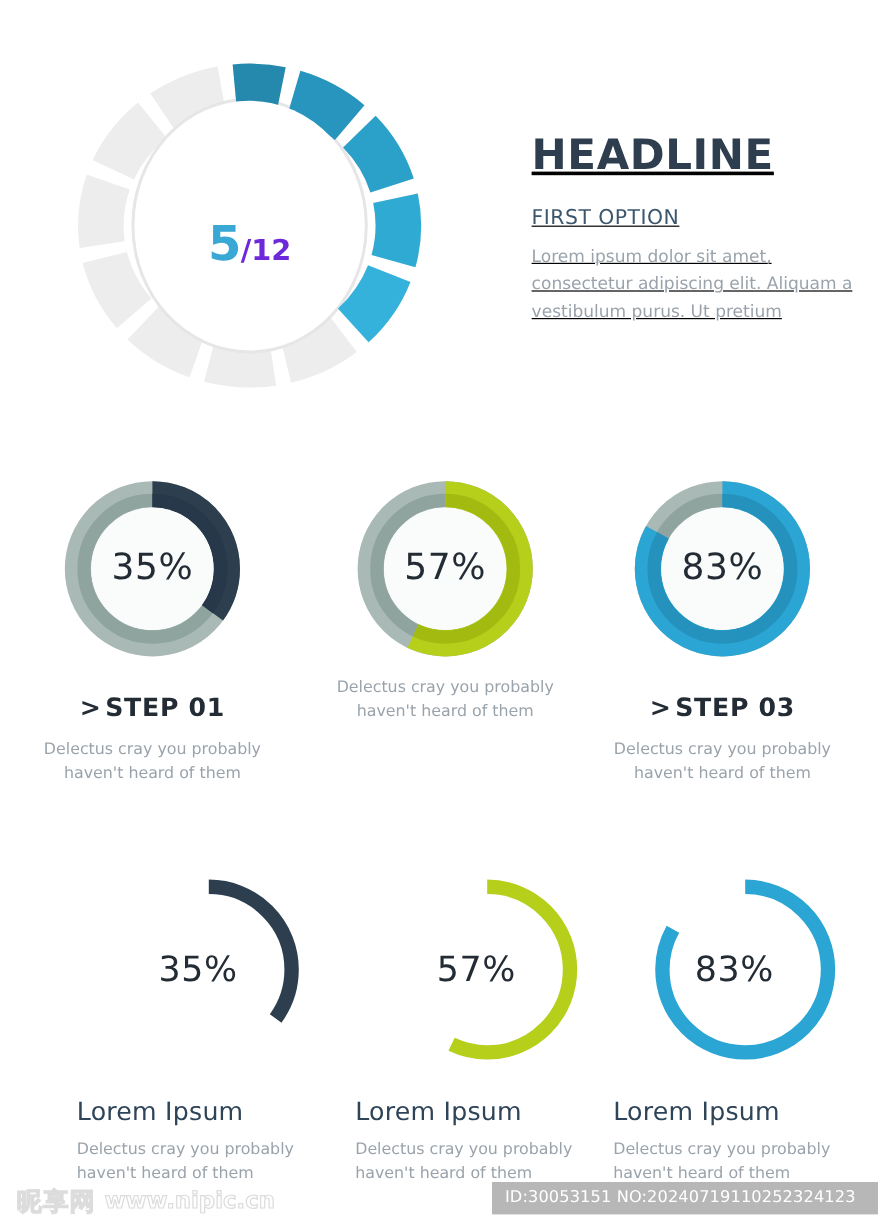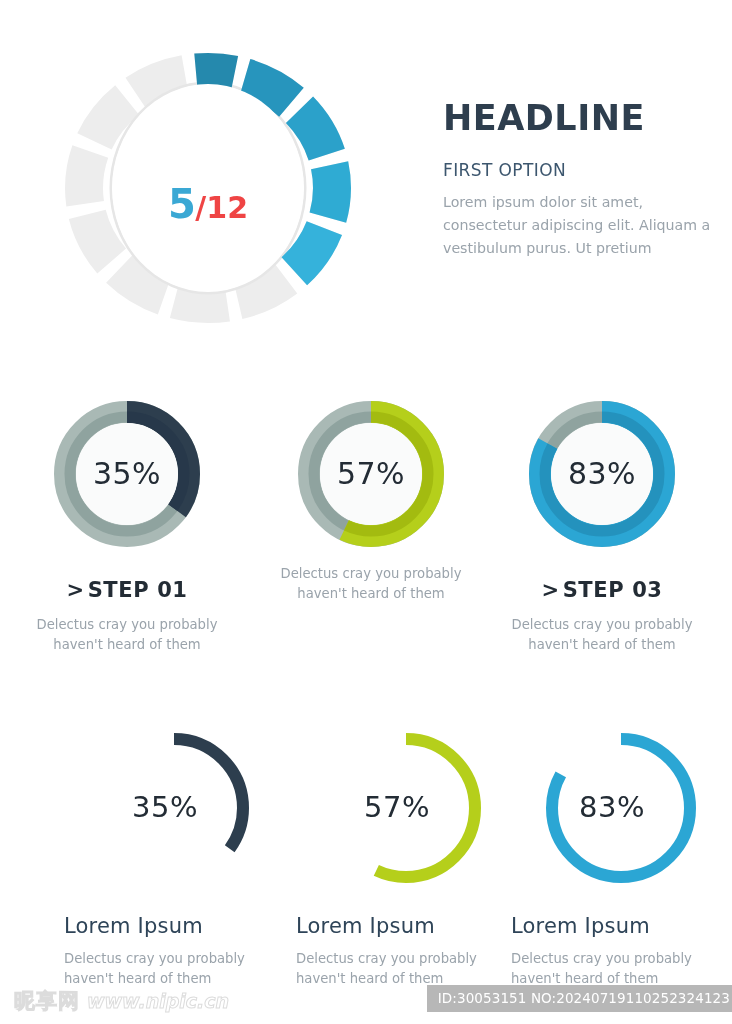--- a/index.html
+++ b/index.html
@@ -26,22 +26,23 @@
   .segmented-ring {
     position: absolute;
     left: 62px;
     top: 32px;
     width: 292px;
     height: 312px;
   }
   .headline-block {
     position: absolute;
     left: 443px;
-    top: 100px;
+    top: 112px;
     width: 270px;
+    text-decoration: underline;
   }
   .headline {
     font-family: "DejaVu Sans", "Liberation Sans", sans-serif;
     font-size: 35px;
     font-weight: 700;
     letter-spacing: 0.5px;
     color: #2e3e4e;
     margin: 0 0 24px 0;
     line-height: 1.05;
   }
@@ -69,23 +70,23 @@
     pointer-events: none;
   }
   .ring-num {
     font-size: 40px;
     font-weight: 700;
     color: #3aa8d4;
     letter-spacing: -0.5px;
     vertical-align: baseline;
   }
   .ring-den {
-    font-size: 30px;
+    font-size: 24px;
     font-weight: 600;
-    color: #ef4444;
+    color: #6d28d9;
     letter-spacing: 0px;
     vertical-align: baseline;
   }
 
   
   .mid-row {
     position: absolute;
     left: 0;
     top: 398px;
     width: 732px;
@@ -209,34 +210,33 @@
     font-size: 21px;
     font-weight: 700;
     color: transparent;
     -webkit-text-stroke: 1px #dcdcdc;
     letter-spacing: 1px;
     font-family: Liberation Serif, serif;
   }
   .wm-url {
     font-size: 19px;
     font-weight: 700;
-    font-style: italic;
     color: transparent;
     -webkit-text-stroke: 1px #dcdcdc;
     letter-spacing: 0px;
   }
   .id-badge {
     position: absolute;
     right: 0px;
     top: 985px;
     background: #b7b7b7;
     color: #ffffff;
     font-size: 13.5px;
     letter-spacing: 0.1px;
-    padding: 5px 2px 6px 11px;
+    padding: 5px 19px 6px 11px;
     white-space: nowrap;
     font-family: "DejaVu Sans", "Liberation Sans", sans-serif;
   }
 </style>
 </head>
 <body>
 
 <div class="top-section">
 
   <div class="segmented-ring">

